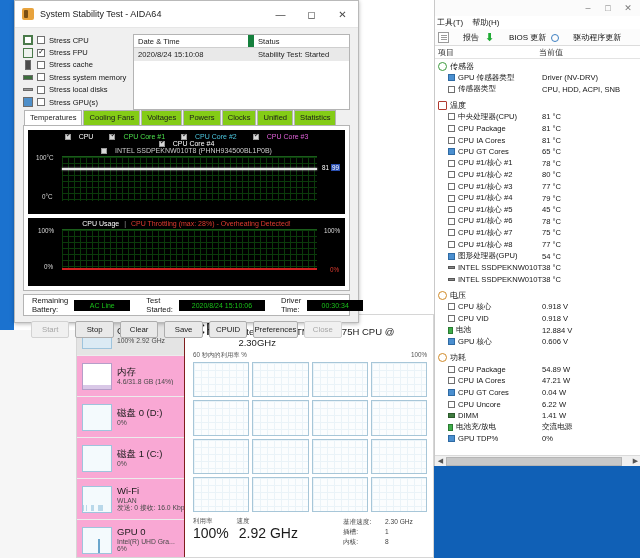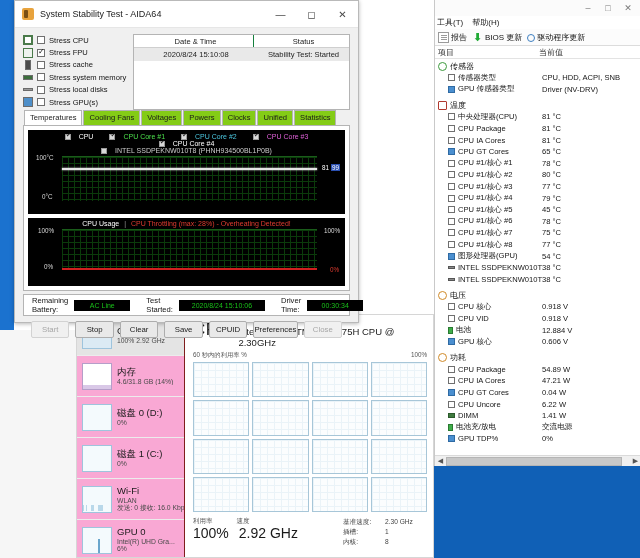--- a/index.html
+++ b/index.html
@@ -33,21 +33,21 @@
   .rp-titlebar {
     height: 16px; position: relative; background:#fbfbfb;
   }
   .rp-winbtns { position:absolute; right:2px; top:1px; display:flex; gap:0px; }
   .rp-winbtn { width:20px; height:14px; display:flex; align-items:center; justify-content:center;
     font-size:9px; color:#7a7a7a; }
   .rp-menubar { height: 13px; display:flex; align-items:center; gap:9px;
      padding-left:2px; font-size:8px; color:#222; background:#fff; }
   .rp-toolbar { height: 17px; display:flex; align-items:center; gap:5px;
      padding-left:3px; border-bottom:1px solid #dcdcdc; background:#fcfcfc; }
-  .rp-tb-item { display:flex; align-items:center; gap:2px; font-size:8px; color:#111; }
+  .rp-tb-item { display:flex; align-items:center; gap:14px; font-size:8px; color:#111; }
   .tb-ico { width:11px; height:11px; display:inline-block; position:relative; }
   .ico-report { border:1px solid #9a9a9a; background:#fff; }
   .ico-report::after{ content:""; position:absolute; left:2px; top:2px; width:6px; height:1px;
      background:#9a9a9a; box-shadow:0 2px 0 #9a9a9a, 0 4px 0 #9a9a9a; }
   .ico-down { color:#1faa34; font-size:11px; line-height:11px; text-align:center; font-weight:bold;}
   .ico-mag { border:1.6px solid #3d7fc1; border-radius:50%; width:8px; height:8px; margin-top:1px;}
   .rp-colhdr {
     height: 13px; display:flex; align-items:center; font-size:8px; color:#333;
     border-bottom:1px solid #e3e3e3; background:#fff;
   }
@@ -122,37 +122,37 @@
   .ai-title { height:27px; background:#ffffff; display:flex; align-items:center;
      border-bottom:1px solid #e6e6e6; }
   .ai-icon { width:12px; height:12px; margin-left:7px; margin-right:6px;
      background:#e8a33d; border-radius:2px; position:relative; flex:none;}
   .ai-icon::after{content:"";position:absolute;left:2px;top:2px;width:4px;height:8px;background:#7a4f14;border-radius:1px;}
   .ai-title .t { font-size:9px; color:#1a1a1a; }
   .ai-wbtns { margin-left:auto; display:flex; }
   .ai-wbtn { width:31px; height:27px; display:flex; align-items:center; justify-content:center;
      font-size:10px; color:#4a4a4a; }
   .ai-body { padding:6px 8px 0 8px; }
-  .ai-top { display:flex; gap:8px;text-align:center; }
+  .ai-top { display:flex; gap:8px; }
   .ai-stress { width:102px; }
   .ai-srow { display:flex; align-items:center; gap:4px; height:12.4px; }
   .s-ico { width:10px; height:10px; flex:none; border:1px solid #6b6b6b; background:#dfe6dd; }
   .s-ico.cpu { background:#ffffff; border:2px solid #4a7a4a; }
   .s-ico.fpu { background:#eef3ee; border:1px solid #4a7a4a; }
   .s-ico.cache { background:#4a4a4a; width:6px; height:10px; margin:0 2px; }
   .s-ico.memr { background:#3c6e3c; height:5px; }
   .s-ico.disk { background:#9a9a9a; height:3px; }
   .s-ico.gpu { background:#4e8fc9; }
   .s-cb { width:8px; height:8px; border:1px solid #6f6f6f; background:#fff; flex:none; position:relative;}
   .s-cb.on::after{ content:"✓"; position:absolute; left:0px; top:-3px; font-size:8px; color:#111;}
   .s-lbl { font-size:7.6px; color:#141414; white-space:nowrap; }
   .ai-log { flex:1; background:#fff; border:1px solid #b4b4b4; height:76px; }
   .ai-log-h { display:flex; height:13px; border-bottom:1px solid #cfcfcf; }
   .ai-log-h div { font-size:7.6px; color:#222; padding:2px 0 0 4px; }
-  .ai-log-h .h1 { width:120px; border-right:1px solid #15803d;}
+  .ai-log-h .h1 { width:120px; border-right:6px solid #15803d;}
   .ai-log-h .h2 { flex:1; }
   .ai-log-r { display:flex; height:13px; background:#e9e9e9; }
   .ai-log-r div { font-size:7.6px; color:#222; padding:2px 0 0 4px; }
   .ai-log-r .r1 { width:120px; }
   .ai-log-r .r2 { flex:1; }
   .ai-tabs { display:flex; padding-left:1px; }
   .ai-tab { font-size:7.6px; padding:2px 5px 3px 5px; border:1px solid #b4b4b4;
     border-bottom:none; background:#84cc16; color:#1a1a1a; margin-right:1px; }
   .ai-tab.on { background:#fff; }
   .ai-graphs { background:#fff; border:1px solid #b4b4b4; padding:4px; }
@@ -224,31 +224,31 @@
       <div class="c1">项目</div>
       <div class="c2">当前值</div>
     </div>
     <div class="rp-list" id="sensor-list">
         <div class="rp-group">
           <span class="gico "></span>
           <span>传感器</span>
         </div>
         <div class="rp-row">
           <span class="nm">
-            <span class="cb "></span>
-            <span>传感器类型</span>
-          </span>
-          <span class="vl">CPU, HDD, ACPI, SNB</span>
-        </div>
-        <div class="rp-row">
-          <span class="nm">
             <span class="cb gpu"></span>
             <span>GPU 传感器类型</span>
           </span>
           <span class="vl">Driver  (NV-DRV)</span>
+        </div>
+        <div class="rp-row">
+          <span class="nm">
+            <span class="cb "></span>
+            <span>传感器类型</span>
+          </span>
+          <span class="vl">CPU, HDD, ACPI, SNB</span>
         </div>
         <div style="height: 4px;"></div>
         <div class="rp-group">
           <span class="gico thermo"></span>
           <span>温度</span>
         </div>
         <div class="rp-row">
           <span class="nm">
             <span class="cb "></span>
             <span>中央处理器(CPU)</span>

